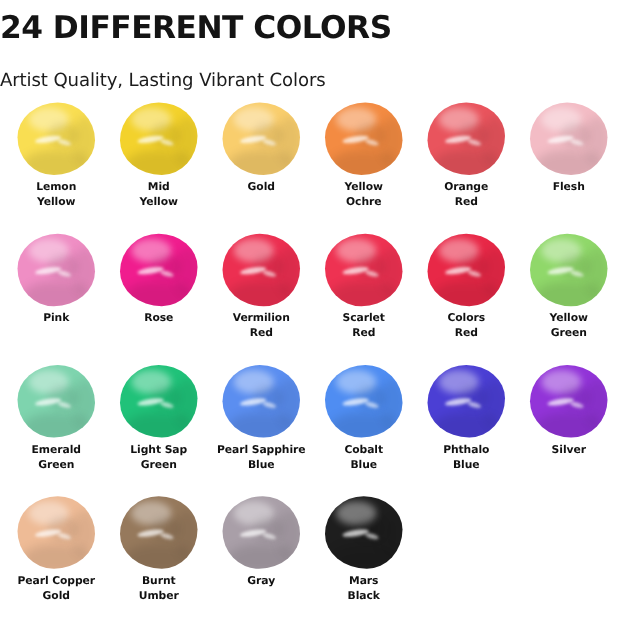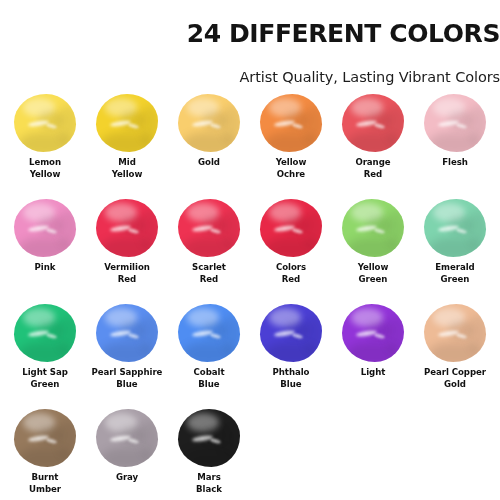--- a/index.html
+++ b/index.html
@@ -13,22 +13,22 @@
     font-family: "DejaVu Sans", "Liberation Sans", sans-serif;
     overflow: hidden;
   }
   .page {
     width: 500px;
     height: 500px;
     position: relative;
     box-sizing: border-box;
   }
   .header {
-    text-align: right;
-    padding-top: 20px;
+    text-align: left;
+    padding-top: 8px;
   }
   .title {
     font-size: 25px;
     font-weight: 800;
     letter-spacing: -0.4px;
     color: #141414;
     line-height: 1.1;
     margin: 0;
   }
   .subtitle {
@@ -239,20 +239,33 @@
             <div class="sheen-streak"></div>
             <div class="sheen-streak2"></div>
             <div class="shade-right"></div>
             <div class="shade-bottom"></div>
           </div>
         </div>
         <div class="label">Pink</div>
       </div>
       <div class="cell">
         <div class="blob-wrap">
+          <div class="blob" style="background: rgb(240, 29, 142); border-radius: 50% 50% 46% 54% / 52% 46% 54% 48%;">
+            <div class="sheen-top"></div>
+            <div class="dimple"></div>
+            <div class="sheen-streak"></div>
+            <div class="sheen-streak2"></div>
+            <div class="shade-right"></div>
+            <div class="shade-bottom"></div>
+          </div>
+        </div>
+        <div class="label">Rose</div>
+      </div>
+      <div class="cell">
+        <div class="blob-wrap">
           <div class="blob" style="background: rgb(236, 47, 81); border-radius: 48% 52% 47% 53% / 50% 48% 52% 50%;">
             <div class="sheen-top"></div>
             <div class="dimple"></div>
             <div class="sheen-streak"></div>
             <div class="sheen-streak2"></div>
             <div class="shade-right"></div>
             <div class="shade-bottom"></div>
           </div>
         </div>
         <div class="label">Vermilion
@@ -374,21 +387,21 @@
         <div class="blob-wrap">
           <div class="blob" style="background: rgb(146, 52, 216); border-radius: 48% 52% 47% 53% / 50% 48% 52% 50%;">
             <div class="sheen-top"></div>
             <div class="dimple"></div>
             <div class="sheen-streak"></div>
             <div class="sheen-streak2"></div>
             <div class="shade-right"></div>
             <div class="shade-bottom"></div>
           </div>
         </div>
-        <div class="label">Light</div>
+        <div class="label">Silver</div>
       </div>
       <div class="cell">
         <div class="blob-wrap">
           <div class="blob" style="background: rgb(238, 187, 150); border-radius: 52% 48% 53% 47% / 48% 52%;">
             <div class="sheen-top"></div>
             <div class="dimple"></div>
             <div class="sheen-streak"></div>
             <div class="sheen-streak2"></div>
             <div class="shade-right"></div>
             <div class="shade-bottom"></div>

